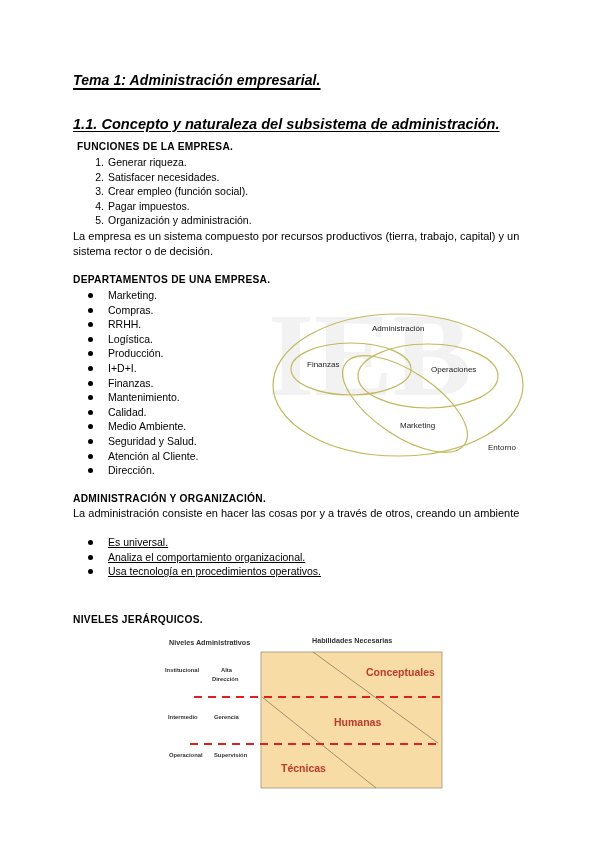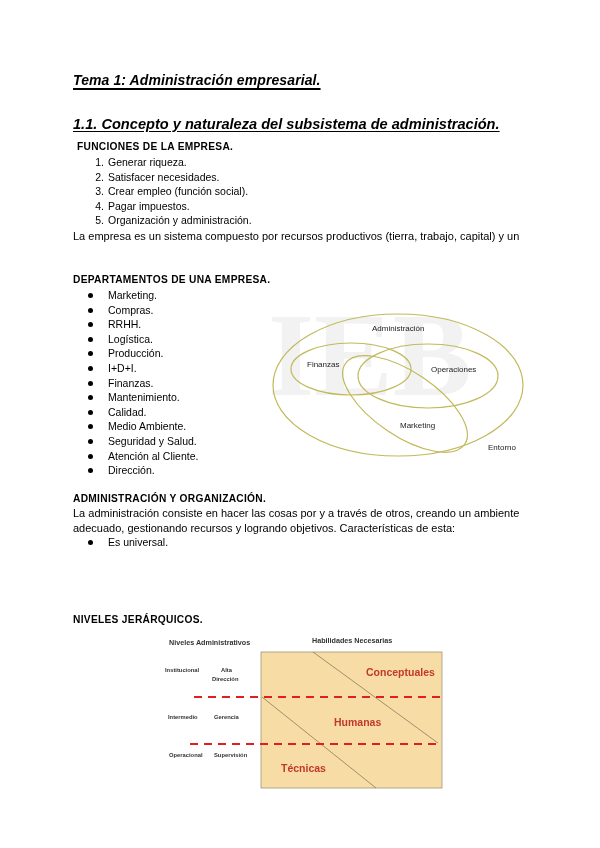--- a/index.html
+++ b/index.html
@@ -33,20 +33,21 @@
 <div class="abs h3" style="left:77px; top:141px;">FUNCIONES DE LA EMPRESA.</div>
 <ul class="abs list" style="left:108px; top:155px;">
   <li><span class="num-marker">1.</span><span>Generar riqueza.</span></li>
   <li><span class="num-marker">2.</span><span>Satisfacer necesidades.</span></li>
   <li><span class="num-marker">3.</span><span>Crear empleo (función social).</span></li>
   <li><span class="num-marker">4.</span><span>Pagar impuestos.</span></li>
   <li><span class="num-marker">5.</span><span>Organización y administración.</span></li>
 </ul>
 <div class="abs p" style="left:73px; top:229px;">
   <div>La empresa es un sistema compuesto por recursos productivos (tierra, trabajo, capital) y un</div>
+  <div>sistema rector o de decisión.</div>
 </div>
 
 <div class="abs h3" style="left:73px; top:274px;">DEPARTAMENTOS DE UNA EMPRESA.</div>
 <ul class="abs list" style="left:108px; top:288px;">
   <li><span class="bullet"></span><span>Marketing.</span></li>
   <li><span class="bullet"></span><span>Compras.</span></li>
   <li><span class="bullet"></span><span>RRHH.</span></li>
   <li><span class="bullet"></span><span>Logística.</span></li>
   <li><span class="bullet"></span><span>Producción.</span></li>
   <li><span class="bullet"></span><span>I+D+I.</span></li>
@@ -70,24 +71,25 @@
   <text class="venn-label" x="372" y="331">Administración</text>
   <text class="venn-label" x="307" y="367">Finanzas</text>
   <text class="venn-label" x="431" y="372">Operaciones</text>
   <text class="venn-label" x="400" y="428">Marketing</text>
   <text class="venn-label" x="488" y="450">Entorno</text>
 </svg>
 
 <div class="abs h3" style="left:73px; top:493px;">ADMINISTRACIÓN Y ORGANIZACIÓN.</div>
 <div class="abs p" style="left:73px; top:506px;">
   <div>La administración consiste en hacer las cosas por y a través de otros, creando un ambiente</div>
-  <div>adecuado, gestionando recursos y logrando objetivos. Características de esta:</div>
 </div>
-<ul class="abs list" style="left:108px; top:535px;">
+<ul class="abs list" style="left:108px; top:535px;text-decoration:underline;">
   <li><span class="bullet"></span><span>Es universal.</span></li>
+  <li><span class="bullet"></span><span>Analiza el comportamiento organizacional.</span></li>
+  <li><span class="bullet"></span><span>Usa tecnología en procedimientos operativos.</span></li>
 </ul>
 
 <div class="abs h3" style="left:73px; top:614px;">NIVELES JERÁRQUICOS.</div>
 
 <svg class="abs" style="left:145px; top:630px;" width="310" height="165" viewBox="145 630 310 165">
   <text class="lvl-header" x="169" y="645">Niveles Administrativos</text>
   <text class="lvl-header" x="312" y="643">Habilidades Necesarias</text>
 
   <rect x="261" y="652" width="181" height="136" fill="#f8dca6" stroke="#9e9678" stroke-width="0.8"></rect>
   <line x1="313" y1="652" x2="438" y2="743" stroke="#7a6f50" stroke-width="0.7"></line>

